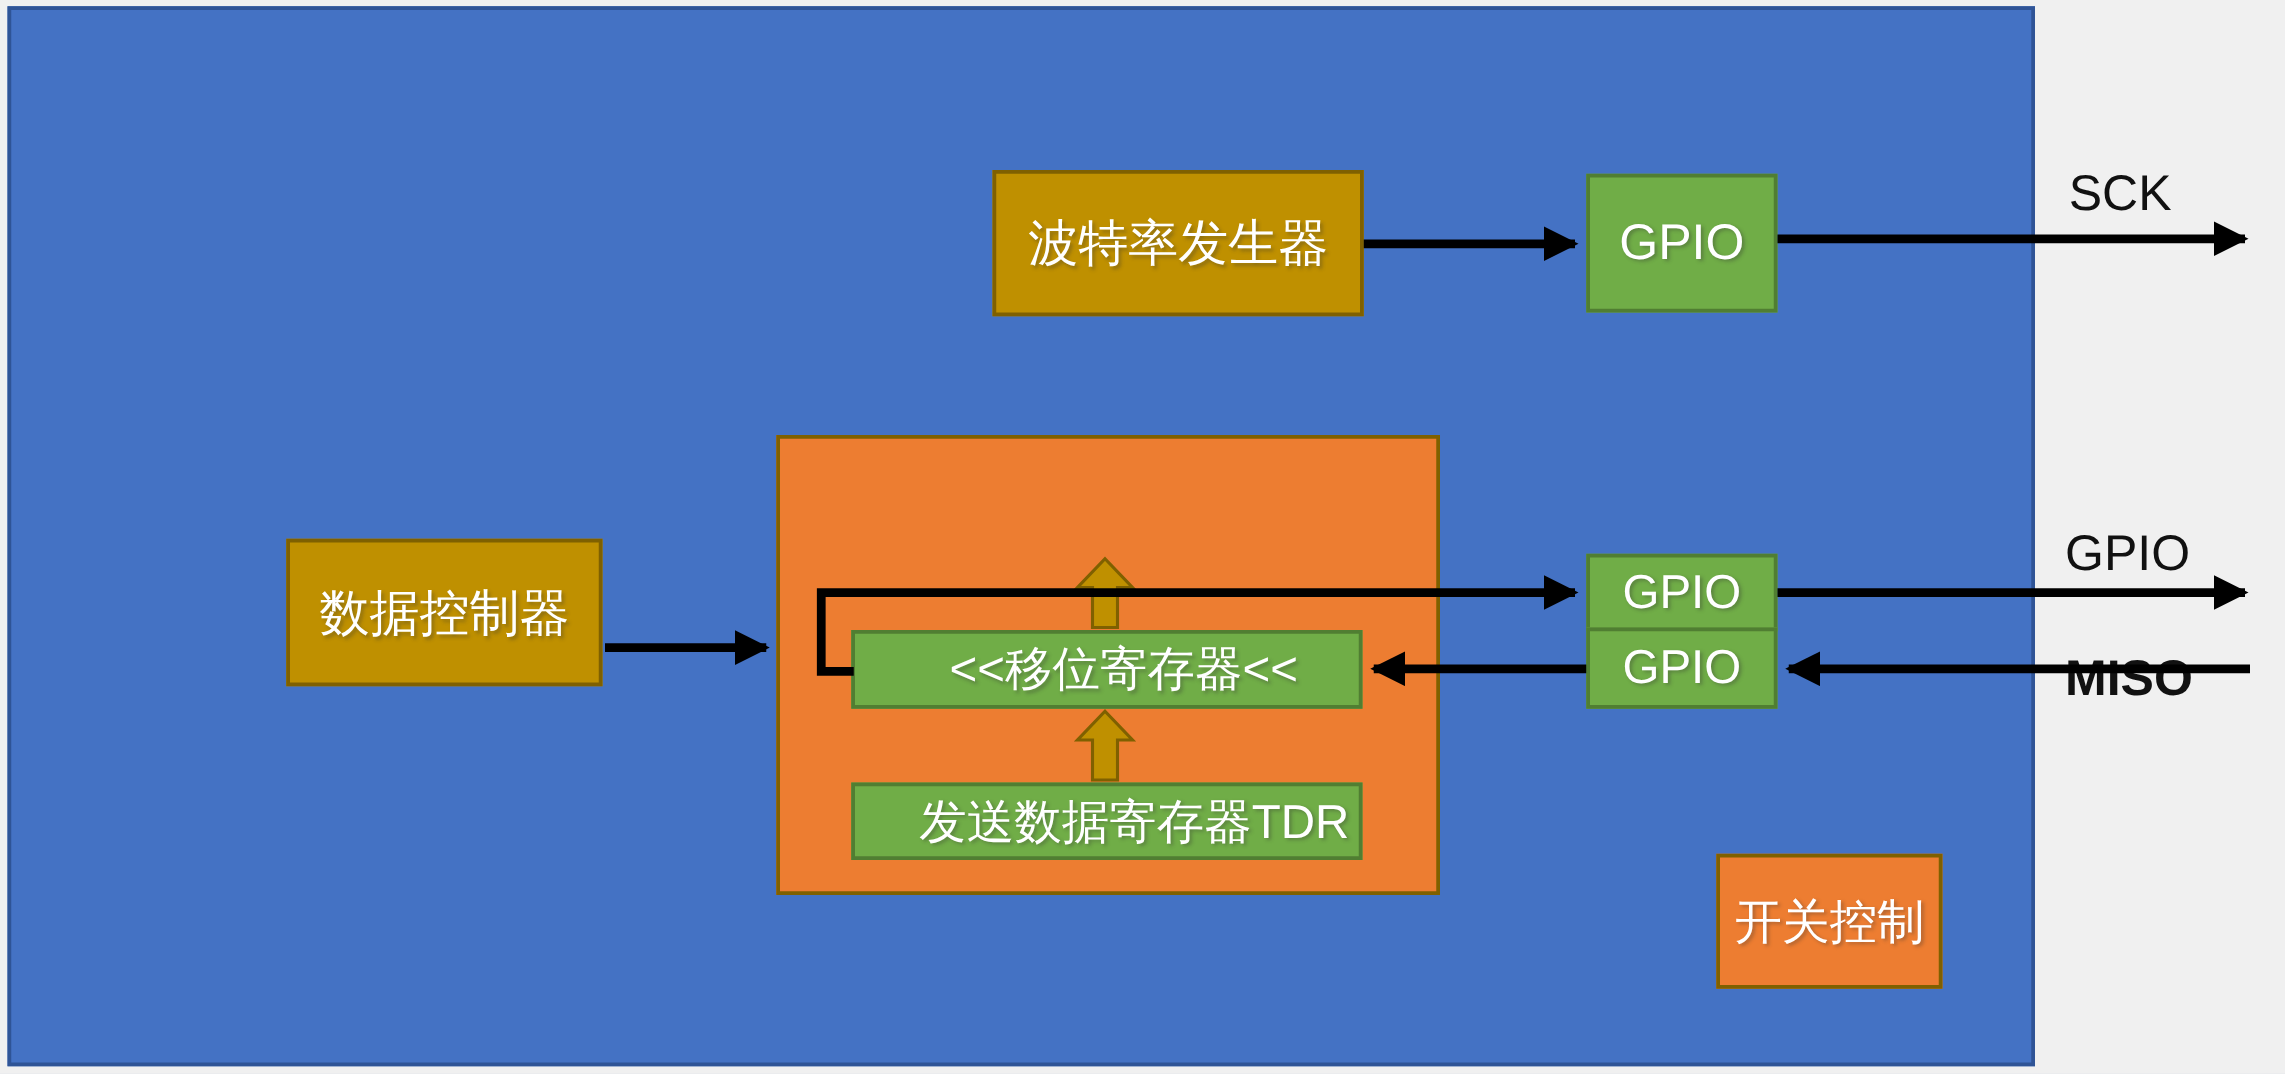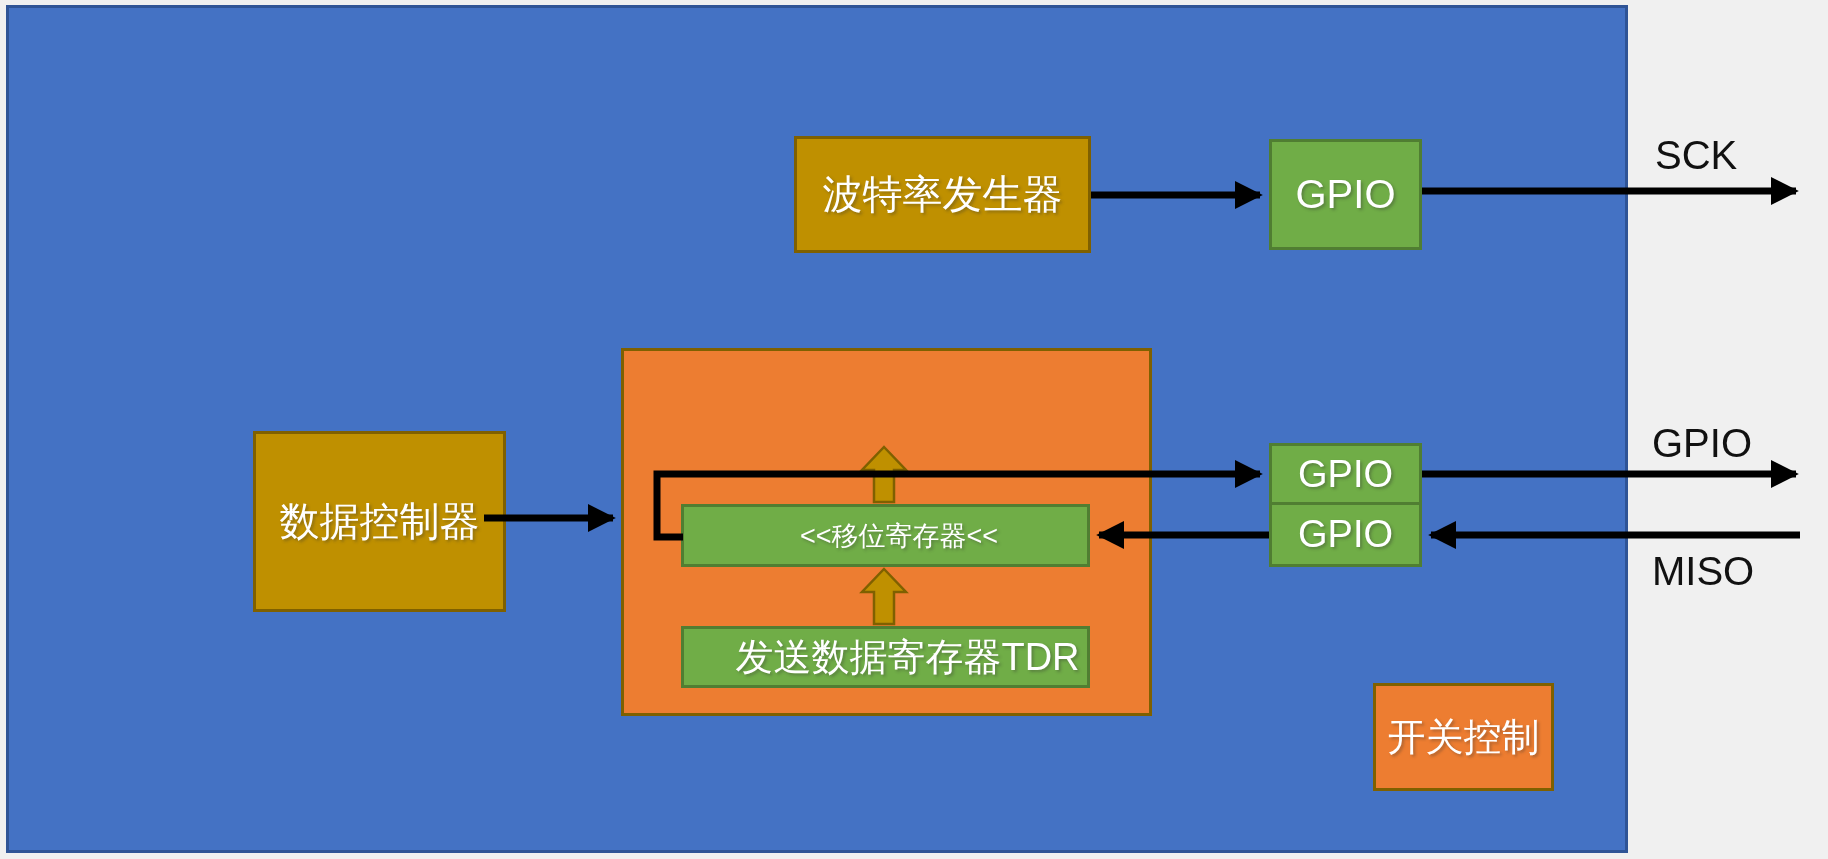--- a/index.html
+++ b/index.html
@@ -41,35 +41,35 @@
     color:var(--box-text);
     text-shadow:2px 2px 3px rgba(50,50,50,.35);
     white-space:nowrap;
   }
   .gold{background:var(--gold-fill);border:3px solid var(--gold-border);}
   .green{background:var(--green-fill);border:3px solid var(--green-border);}
   .orange{background:var(--orange-fill);border:3px solid var(--orange-border);}
 
   .baud{left:794px;top:136px;width:297px;height:117px;font-size:40px;}
   .gpio-sck{left:1269px;top:139px;width:153px;height:111px;font-size:40px;}
-  .dctrl{left:229px;top:431px;width:253px;height:181px;font-size:40px;margin-left:24px;}
+  .dctrl{left:229px;top:431px;width:253px;height:118px;font-size:40px;}
   .rdr{left:681px;top:383px;width:409px;height:62px;font-size:38px;}
-  .shift{left:681px;top:504px;width:409px;height:63px;font-size:27px;padding-left:27px;}
+  .shift{left:681px;top:504px;width:409px;height:63px;font-size:38px;padding-left:27px;}
   .tdr{left:681px;top:626px;width:409px;height:62px;font-size:38px;padding-left:44px;}
   .gpio-mosi{left:1269px;top:443px;width:153px;height:62px;font-size:38px;}
   .gpio-miso{left:1269px;top:502px;width:153px;height:65px;font-size:38px;}
   .switch{left:1373px;top:683px;width:181px;height:108px;font-size:38px;}
 
   .sig{
     position:absolute;color:var(--label-color);
     font-size:40px;white-space:nowrap;
   }
   .sig-sck{left:1655px;top:133px;}
   .sig-mosi{left:1652px;top:421px;}
-  .sig-miso{left:1652px;top:549px;}
+  .sig-miso{left:1652px;top:521px;font-weight:bold;}
 
   svg.wires{position:absolute;left:0;top:0;pointer-events:none;}
   .wire{stroke:var(--line-color);stroke-width:7;fill:none;}
   .block-arrow{fill:var(--gold-fill);stroke:var(--gold-border);stroke-width:2.5;}
   .arrowhead{fill:var(--line-color);}
 </style>
 </head>
 <body>
 
 <div class="canvas">

